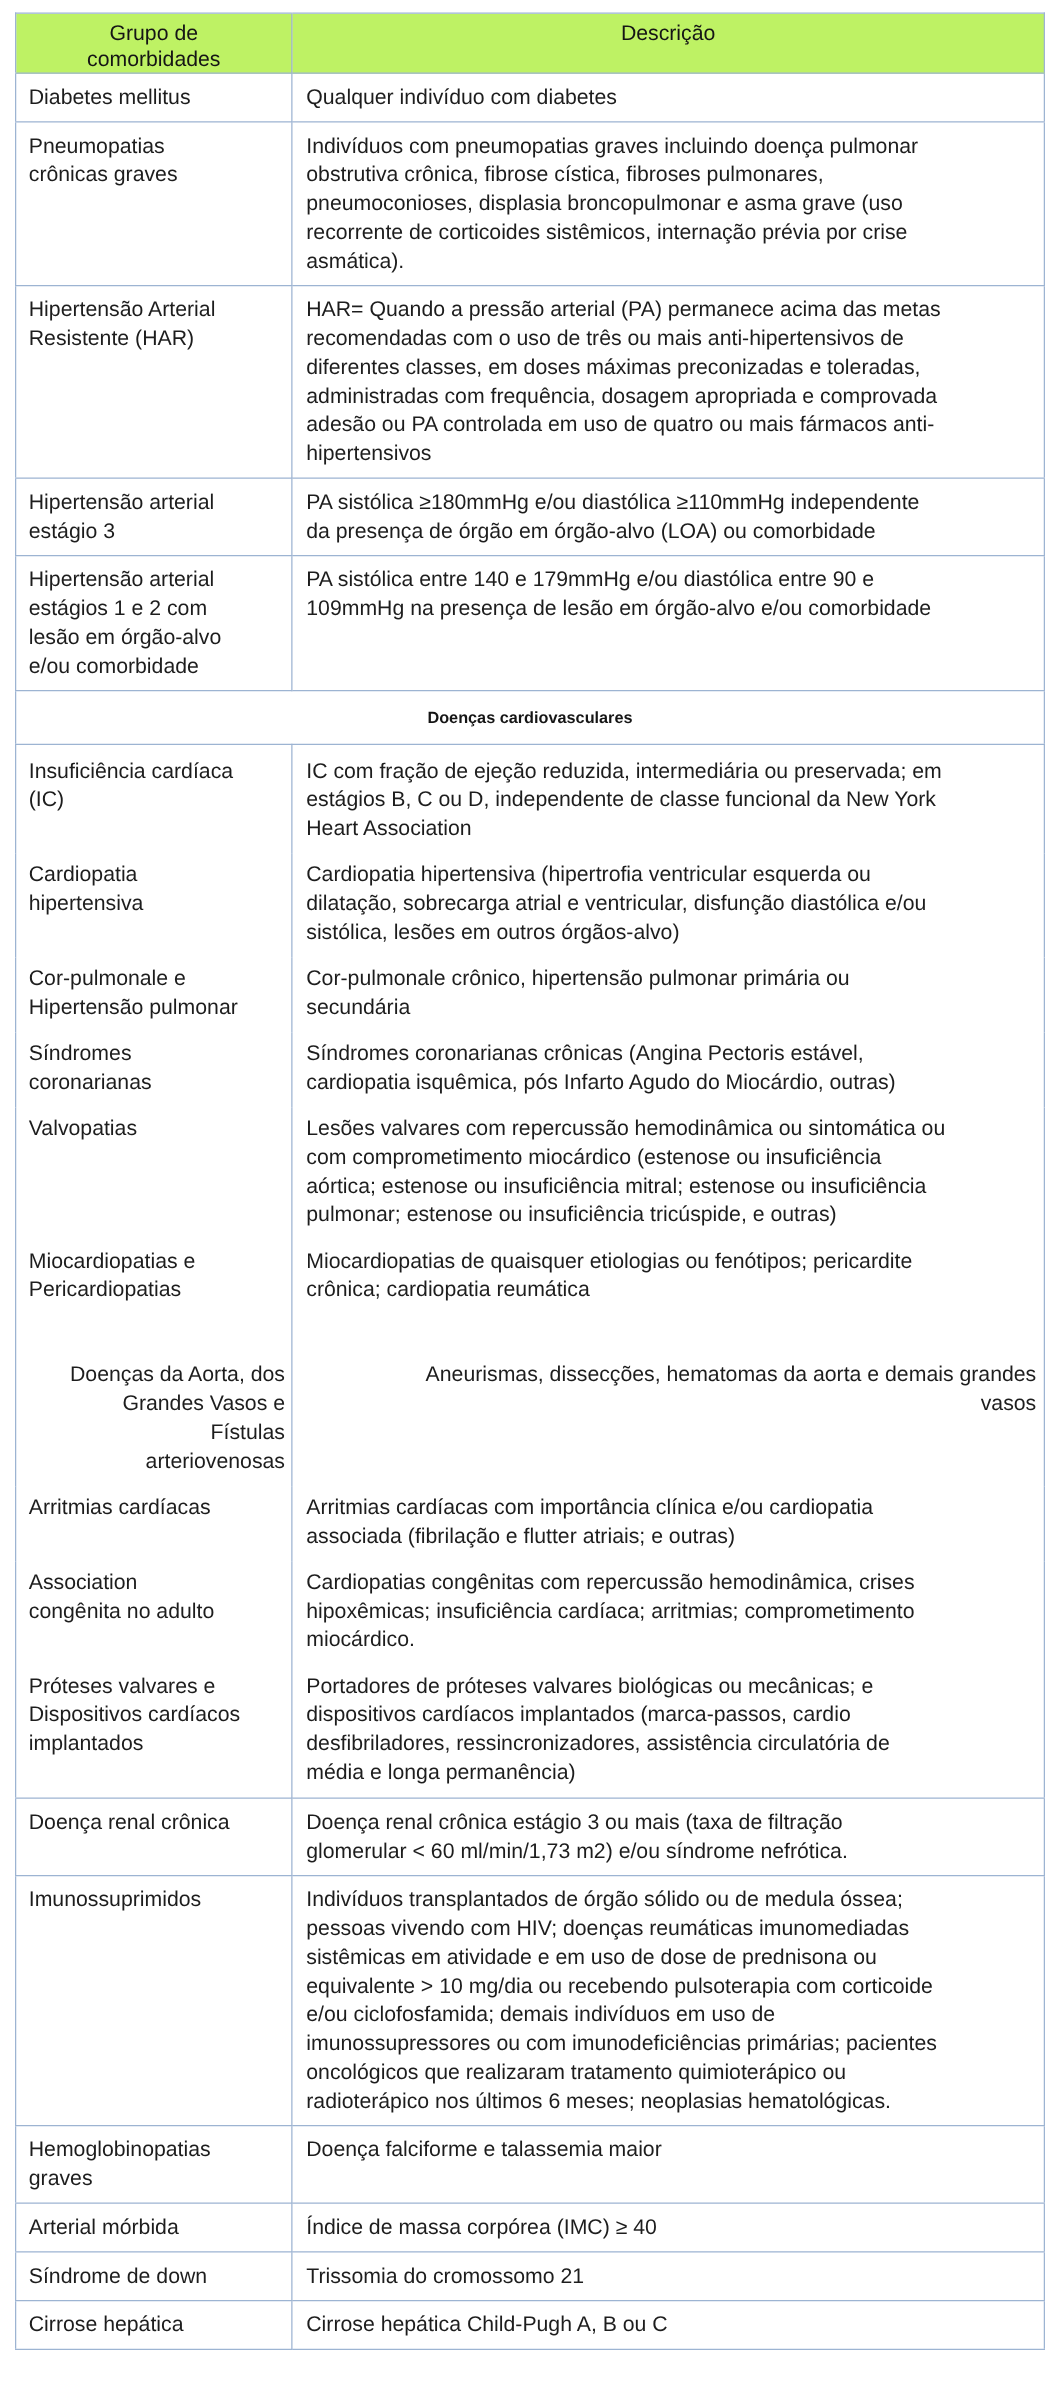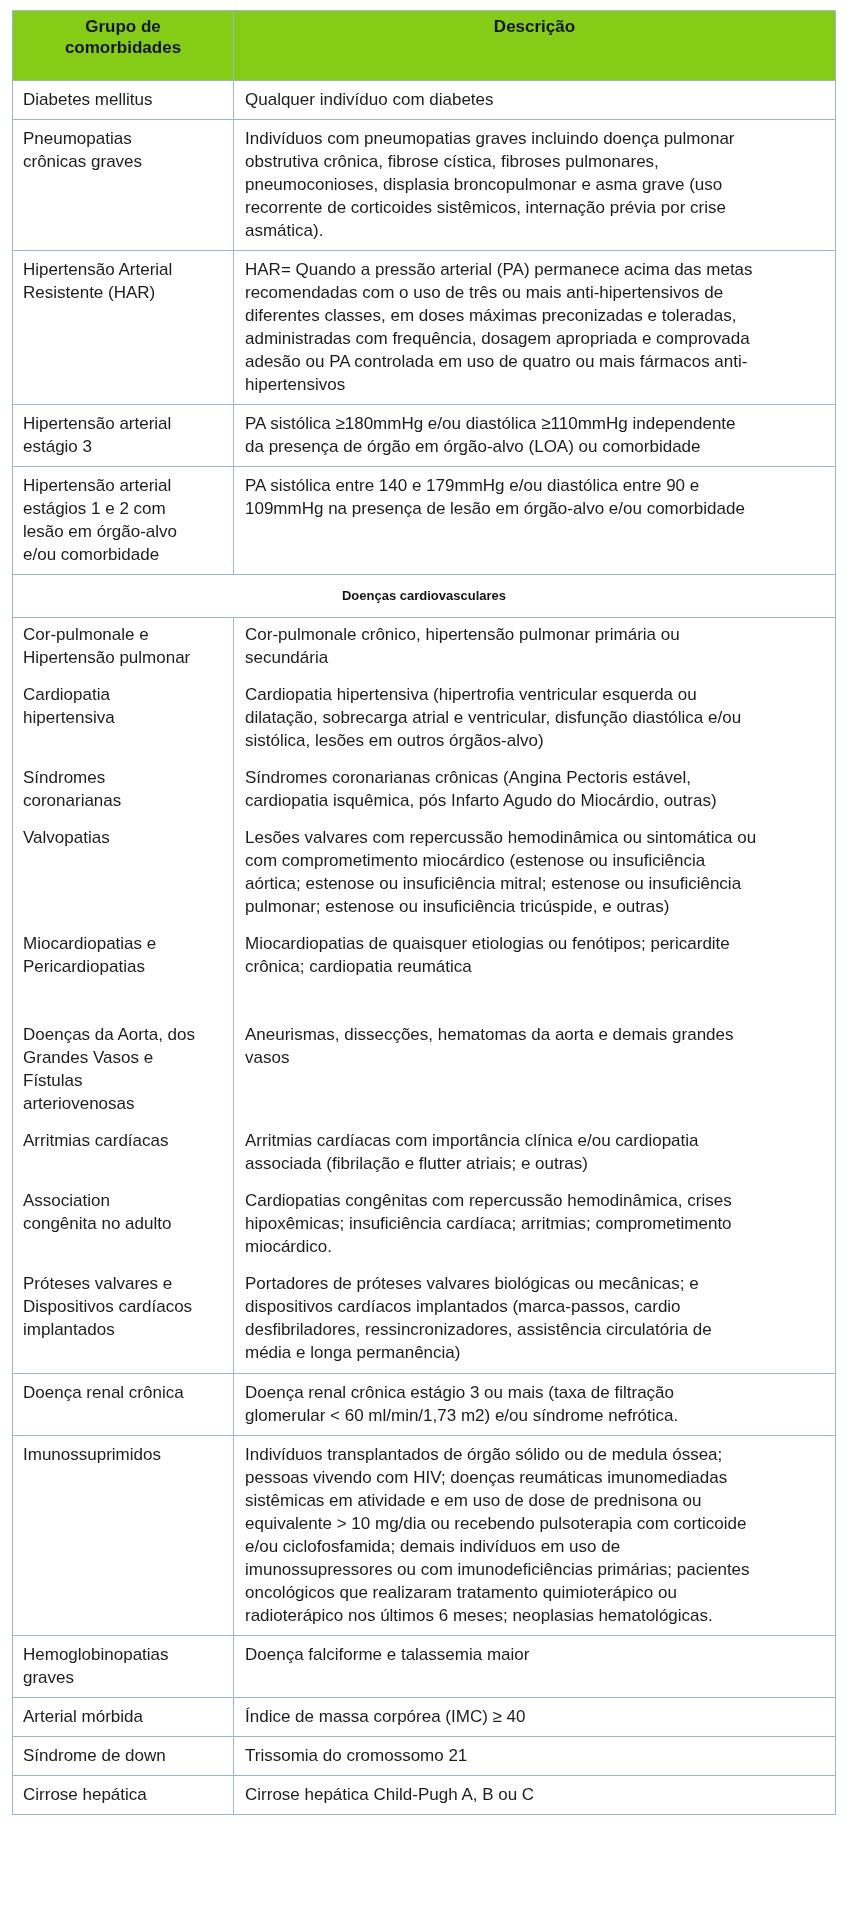--- a/index.html
+++ b/index.html
@@ -25,26 +25,26 @@
   }
   col.c1 { width: 221px; }
   col.c2 { width: 602px; }
 
   th, td {
     vertical-align: top;
     white-space: pre-line;
     word-wrap: break-word;
   }
   thead th {
-    background: #84cc16;
+    background: #bef264;
     font-size: 17px;
-    font-weight: bold;
+    font-weight: normal;
     text-align: center;
     line-height: 21px;
-    padding: 5px 4px 22px 4px;
+    padding: 5px 4px 0 4px;
     border-bottom: 1.5px solid #9db4d2;
     color: #151515;
   }
   th.gcol, td.g {
     border-right: 1.5px solid #9db4d2;
   }
   td {
     font-size: 17px;
     line-height: 23px;
     color: #1d1d1d;
@@ -61,20 +61,21 @@
   }
   tr.cardio > td {
     padding-top: 5px;
     padding-bottom: 9px;
   }
   tr.first-cardio > td {
     padding-top: 9px;
   }
   tr.gap-above > td {
     padding-top: 36px;
+    text-align: right;
   }
   tr.section > td {
     text-align: center;
     font-weight: bold;
     font-size: 13px;
     padding: 9px 4px 10px 4px;
     border-bottom: 1.5px solid #9db4d2;
     color: #151515;
   }
 </style>
@@ -128,32 +129,39 @@
         <td class="g">Hipertensão arterial
 estágios 1 e 2 com
 lesão em órgão-alvo
 e/ou comorbidade</td>
         <td class="d">PA sistólica entre 140 e 179mmHg e/ou diastólica entre 90 e
 109mmHg na presença de lesão em órgão-alvo e/ou comorbidade</td>
       </tr>
       <tr class="section">
         <td colspan="2">Doenças cardiovasculares</td>
       </tr>
-      <tr class="cardio">
-        <td class="g">Cor-pulmonale e
-Hipertensão pulmonar</td>
-        <td class="d">Cor-pulmonale crônico, hipertensão pulmonar primária ou
-secundária</td>
+      <tr class="cardio first-cardio">
+        <td class="g">Insuficiência cardíaca
+(IC)</td>
+        <td class="d">IC com fração de ejeção reduzida, intermediária ou preservada; em
+estágios B, C ou D, independente de classe funcional da New York
+Heart Association</td>
       </tr>
       <tr class="cardio">
         <td class="g">Cardiopatia
 hipertensiva</td>
         <td class="d">Cardiopatia hipertensiva (hipertrofia ventricular esquerda ou
 dilatação, sobrecarga atrial e ventricular, disfunção diastólica e/ou
 sistólica, lesões em outros órgãos-alvo)</td>
+      </tr>
+      <tr class="cardio">
+        <td class="g">Cor-pulmonale e
+Hipertensão pulmonar</td>
+        <td class="d">Cor-pulmonale crônico, hipertensão pulmonar primária ou
+secundária</td>
       </tr>
       <tr class="cardio">
         <td class="g">Síndromes
 coronarianas</td>
         <td class="d">Síndromes coronarianas crônicas (Angina Pectoris estável,
 cardiopatia isquêmica, pós Infarto Agudo do Miocárdio, outras)</td>
       </tr>
       <tr class="cardio">
         <td class="g">Valvopatias</td>
         <td class="d">Lesões valvares com repercussão hemodinâmica ou sintomática ou

